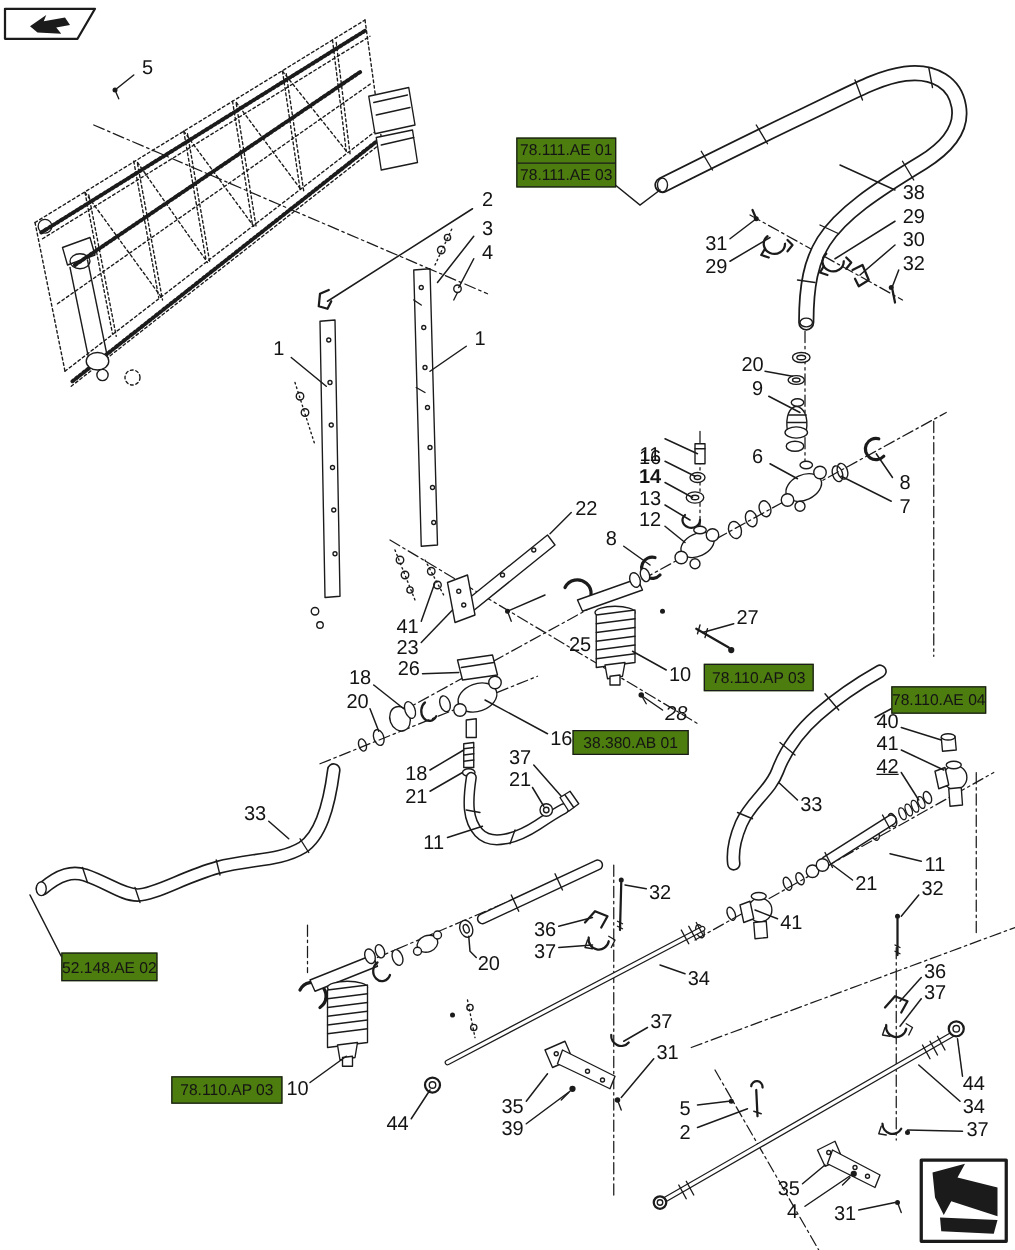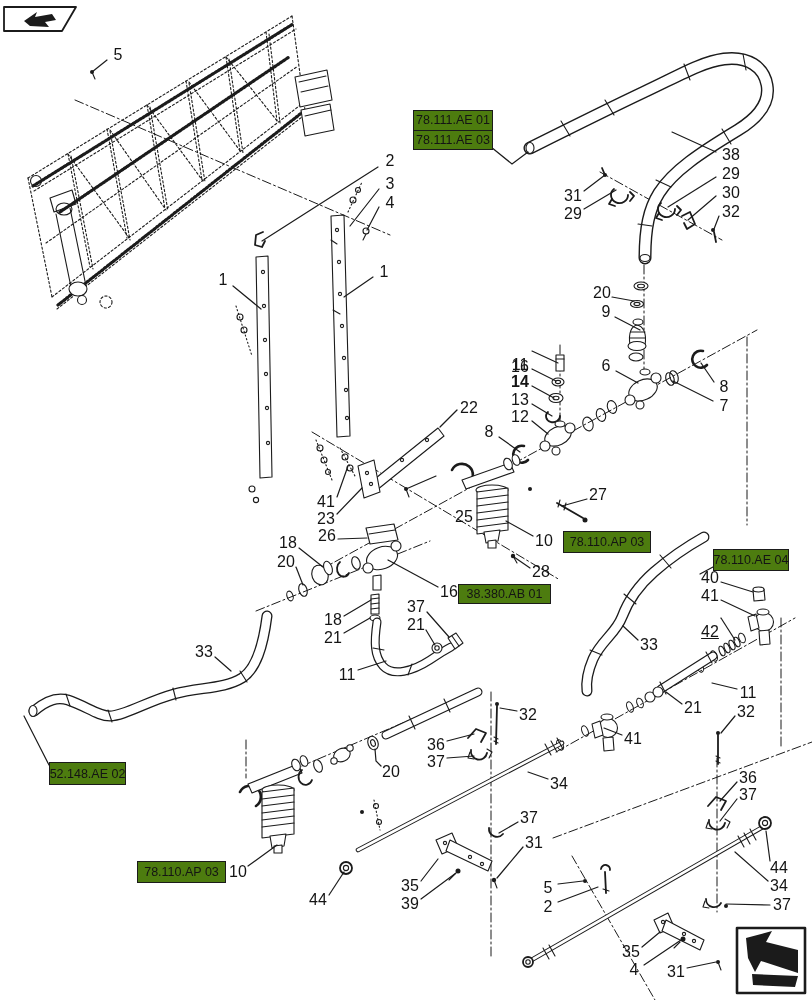--- a/index.html
+++ b/index.html
@@ -562,34 +562,34 @@
       <span class="callout" style="left: 520px; top: 400px;">13</span>
       <span class="callout" style="left: 520px; top: 417px;">12</span>
       <span class="callout" style="left: 489px; top: 432px;">8</span>
       <span class="callout" style="left: 469px; top: 408px;">22</span>
       <span class="callout" style="left: 464px; top: 472px; margin-top: 45px;">25</span>
       <span class="callout" style="left: 326px; top: 502px;">41</span>
       <span class="callout" style="left: 326px; top: 519px; text-align: right;">23</span>
       <span class="callout" style="left: 327px; top: 536px;">26</span>
       <span class="callout" style="left: 598px; top: 495px;">27</span>
       <span class="callout" style="left: 544px; top: 541px;">10</span>
-      <span class="callout" style="left: 541px; top: 572px;">28</span>
+      <span class="callout" style="left: 541px; top: 572px; font-style: italic;">28</span>
       <span class="callout" style="left: 449px; top: 592px;">16</span>
       <span class="callout" style="left: 288px; top: 543px;">18</span>
       <span class="callout" style="left: 286px; top: 562px;">20</span>
       <span class="callout" style="left: 333px; top: 620px;">18</span>
       <span class="callout" style="left: 333px; top: 638px;">21</span>
       <span class="callout" style="left: 416px; top: 607px;">37</span>
       <span class="callout" style="left: 416px; top: 625px;">21</span>
       <span class="callout" style="left: 347px; top: 675px;">11</span>
       <span class="callout" style="left: 204px; top: 652px;">33</span>
       <span class="callout" style="left: 649px; top: 645px;">33</span>
       <span class="callout" style="left: 710px; top: 578px;">40</span>
       <span class="callout" style="left: 710px; top: 596px;">41</span>
-      <span class="callout" style="left: 710px; top: 632px; text-decoration: underline;">42</span>
+      <span class="callout" style="left: 710px; top: 614px; text-decoration: underline;">42</span>
       <span class="callout" style="left: 748px; top: 693px;">11</span>
       <span class="callout" style="left: 693px; top: 708px;">21</span>
       <span class="callout" style="left: 746px; top: 712px;">32</span>
       <span class="callout" style="left: 633px; top: 739px;">41</span>
       <span class="callout" style="left: 748px; top: 778px;">36</span>
       <span class="callout" style="left: 748px; top: 795px;">37</span>
       <span class="callout" style="left: 779px; top: 868px;">44</span>
       <span class="callout" style="left: 779px; top: 886px;">34</span>
       <span class="callout" style="left: 782px; top: 905px;">37</span>
       <span class="callout" style="left: 528px; top: 715px;">32</span>

